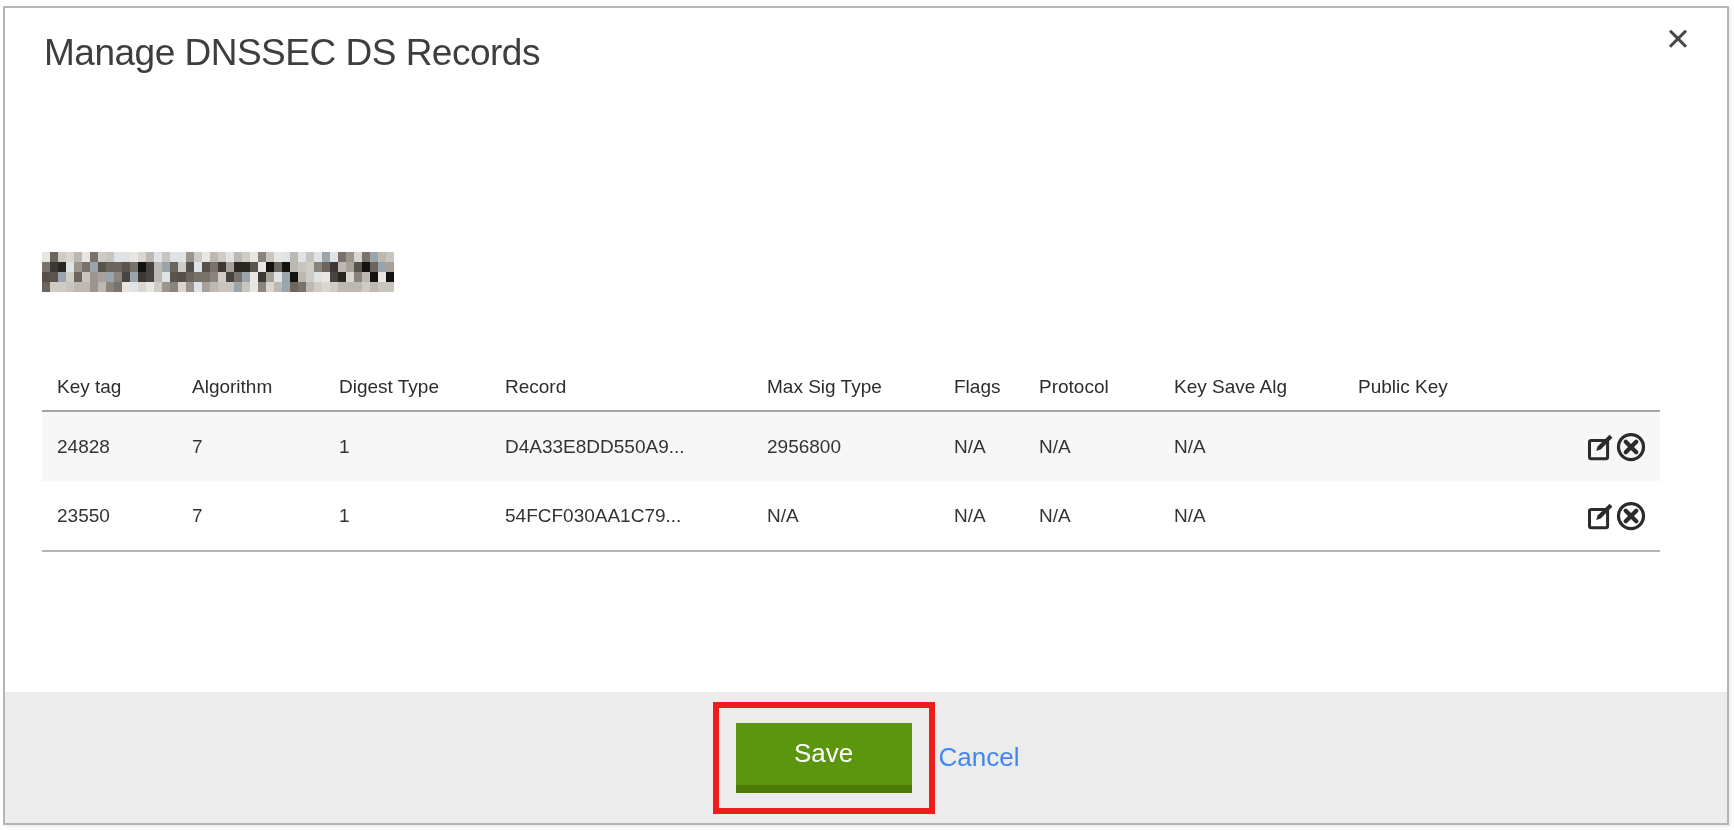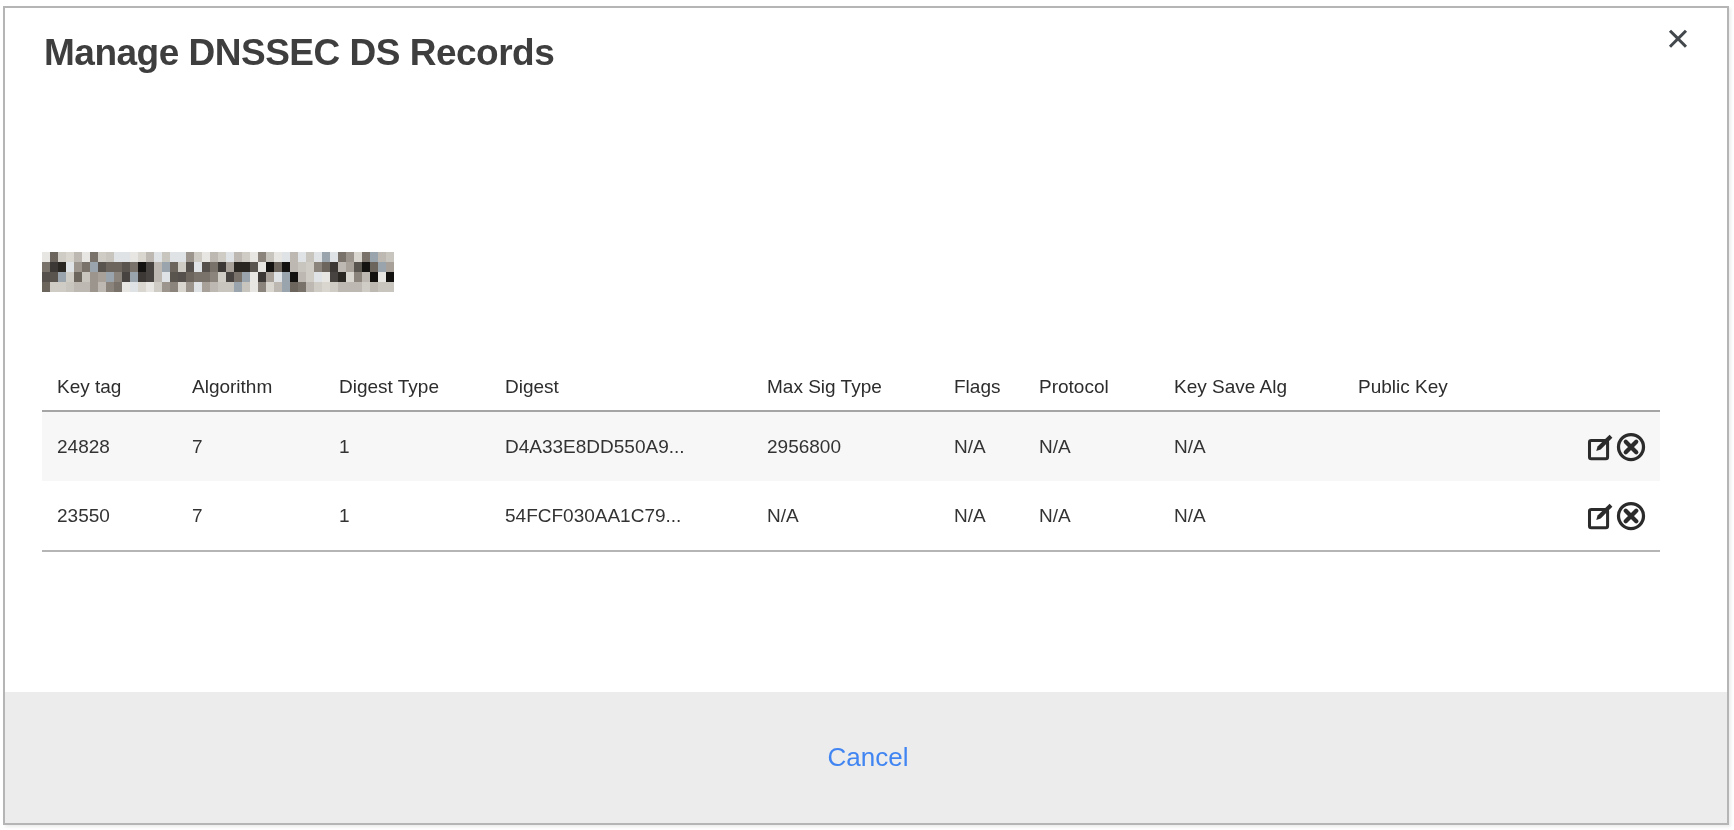--- a/index.html
+++ b/index.html
@@ -19,21 +19,21 @@
   *{box-sizing:border-box;margin:0;padding:0;}
   html,body{width:1734px;height:830px;background:#ffffff;overflow:hidden;
     font-family:"Liberation Sans","DejaVu Sans",sans-serif;color:var(--text-dark);}
   .dialog{
     position:absolute;left:3px;top:6px;width:1726px;height:819px;
     background:#ffffff;border:2px solid var(--border-gray);
     box-shadow:2px 2px 3px rgba(0,0,0,0.08);
   }
   .dialog-title{
     position:absolute;left:39px;top:24px;
-    font-size:37px;font-weight:700;letter-spacing:-0.5px;color:var(--title-color);
+    font-size:37px;font-weight:400;letter-spacing:-0.5px;color:var(--title-color);
   }
   .close-btn{
     position:absolute;top:16px;right:36px;
     background:none;border:none;cursor:pointer;
     font-size:31px;font-weight:700;color:#43484d;line-height:1;
     font-family:"DejaVu Sans",sans-serif;
   }
   .redacted-domain{
     position:absolute;left:37px;top:244px;
     display:grid;grid-template-columns:repeat(44,8px);grid-auto-rows:10px;
@@ -294,21 +294,21 @@
       <col style="width:135px">
         <col style="width:184px">
         <col style="width:222px">
       <col style="width:95px">
     </colgroup>
     <thead>
       <tr>
         <th>Key tag</th>
         <th>Algorithm</th>
         <th>Digest Type</th>
-        <th>Digest</th>
+        <th>Record</th>
         <th>Max Sig Type</th>
         <th>Flags</th>
         <th>Protocol</th>
         <th>Key Save Alg</th>
         <th>Public Key</th>
         <th></th>
       </tr>
     </thead>
     <tbody>
       <tr>
@@ -357,16 +357,19 @@
               <path d="M7.8 7.8 L16.2 16.2 M16.2 7.8 L7.8 16.2" stroke="#2b2b2b" stroke-width="3.4" stroke-linecap="round"></path>
             </svg>
           </button>
         </td>
       </tr>
     </tbody>
   </table>
 
 
   <div class="dialog-footer">
+    <div class="save-annotation">
+      <button class="save-btn">Save</button>
+    </div>
     <a class="cancel-link">Cancel</a>
   </div>
 
 </div>
 
 </body></html>

